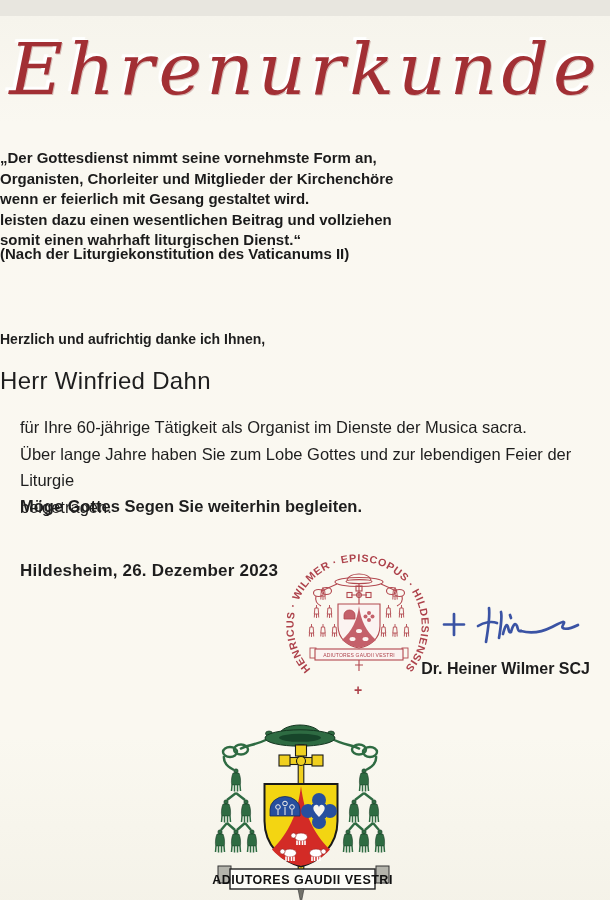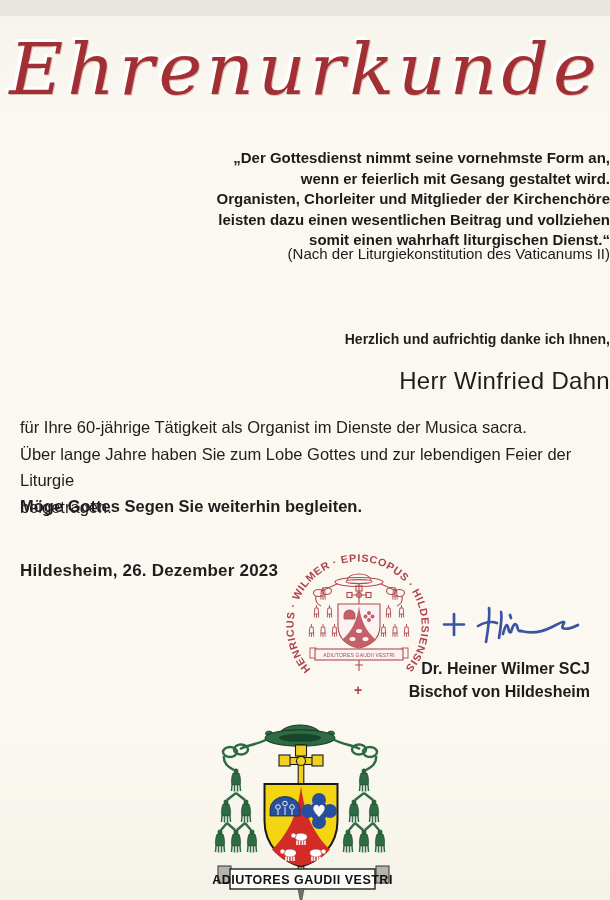--- a/index.html
+++ b/index.html
@@ -2,50 +2,50 @@
 <html lang="de"><head>
 <meta charset="utf-8">
 <style>
   html,body{margin:0;padding:0;background:#e8e6df;}
   #page{
     position:relative;width:610px;height:900px;margin:16px auto;
     background:linear-gradient(180deg,#f6f4ec 0%,#faf8f1 12%,#faf8f0 80%,#f4f2e8 100%);
     font-family:"Liberation Sans",sans-serif;color:#1e1e1e;overflow:hidden;
   }
   .abs{position:absolute;}
-  .center{left:0;width:610px;text-align:right;}
+  .center{left:0;width:610px;text-align:left;}
   #title{
     top:12px;left:0;width:610px;text-align:center;
     font-family:"DejaVu Serif","Liberation Serif",serif;
     font-style:italic;font-weight:400;font-size:71px;letter-spacing:4px;
     color:#a22f34;transform:scaleX(1.04);transform-origin:center;
     text-shadow:-3px -3px 1px rgba(255,255,255,0.95),-1px -1px 0 rgba(255,255,255,0.7),1px 1px 0 rgba(130,35,35,0.28);
     white-space:nowrap;
   }
   #quote{top:132px;font-size:15px;line-height:20.5px;font-weight:700;color:#1b1b1b;}
-  #attribution{top:229px;font-size:15px;font-weight:400;color:#1b1b1b;}
+  #attribution{top:229px;font-size:15px;font-weight:700;color:#1b1b1b;}
   #salutation{top:315px;font-size:14px;font-weight:700;}
   #recipient{top:351px;font-size:24px;font-weight:400;letter-spacing:0.3px;}
   #bodytext{top:398px;left:20px;width:578px;font-size:16.5px;line-height:26.5px;font-weight:400;}
   #blessing{top:481px;left:20px;font-size:16.5px;font-weight:600;}
   #dateline{top:545px;left:20px;font-size:17px;font-weight:700;letter-spacing:0.2px;}
   #sigblock{top:641px;left:408px;width:182px;text-align:right;font-size:16px;line-height:23px;font-weight:700;color:#1c1c1c;}
   .quote-line{display:block;}
 </style>
 </head>
 <body>
 
 <div id="page">
 
   <div id="title" class="abs">Ehrenurkunde</div>
 
   <div id="quote" class="abs center">
     <span class="quote-line">„Der Gottesdienst nimmt seine vornehmste Form an,</span>
+    <span class="quote-line">Organisten, Chorleiter und Mitglieder der Kirchenchöre</span>
     <span class="quote-line">wenn er feierlich mit Gesang gestaltet wird.</span>
-    <span class="quote-line">Organisten, Chorleiter und Mitglieder der Kirchenchöre</span>
     <span class="quote-line">leisten dazu einen wesentlichen Beitrag und vollziehen</span>
     <span class="quote-line">somit einen wahrhaft liturgischen Dienst.“</span>
   </div>
 
   <div id="attribution" class="abs center">(Nach der Liturgiekonstitution des Vaticanums II)</div>
 
   <div id="salutation" class="abs center">Herzlich und aufrichtig danke ich Ihnen,</div>
 
   <div id="recipient" class="abs center">Herr Winfried Dahn</div>
 
@@ -135,21 +135,20 @@
         <path d="M59 36 C61 24 62 14 61 10"></path>
         <path d="M63 32 C65 24 67 21 68 25 C69 29 69 31 71 30 C73 23 75 20 77 24 C78 27 78 30 81 29"></path>
         <path d="M70 13 L71 16"></path>
         <path d="M81 29 C92 32 104 29 112 25 C120 21 127 17 123 23 C120 28 128 28 138 23"></path>
       </g>
     </g>
   </svg>
 
   <div id="sigblock" class="abs">
     <div>Dr. Heiner Wilmer SCJ</div>
-    <div>Bischof von Hildesheim</div>
   </div>
 
   <svg class="abs" style="left:170px;top:695px;" width="270" height="205" viewBox="0 0 270 205" xmlns="http://www.w3.org/2000/svg">
     <defs>
       <g id="tassel">
         <circle cx="0" cy="2" r="2.2" fill="#2e6b42" stroke="#143520" stroke-width="0.5"></circle>
         <path d="M-3 4 C-4.5 7 -5 13 -4.3 16 L4.3 16 C5 13 4.5 7 3 4 Z" fill="#2e6b42" stroke="#143520" stroke-width="0.5"></path>
         <path d="M-4 16 L-4.5 22 M-1.5 16 L-1.5 22.5 M1.5 16 L1.5 22.5 M4 16 L4.5 22" stroke="#2e6b42" stroke-width="1.5" fill="none"></path>
       </g>
       <g id="sheep">

